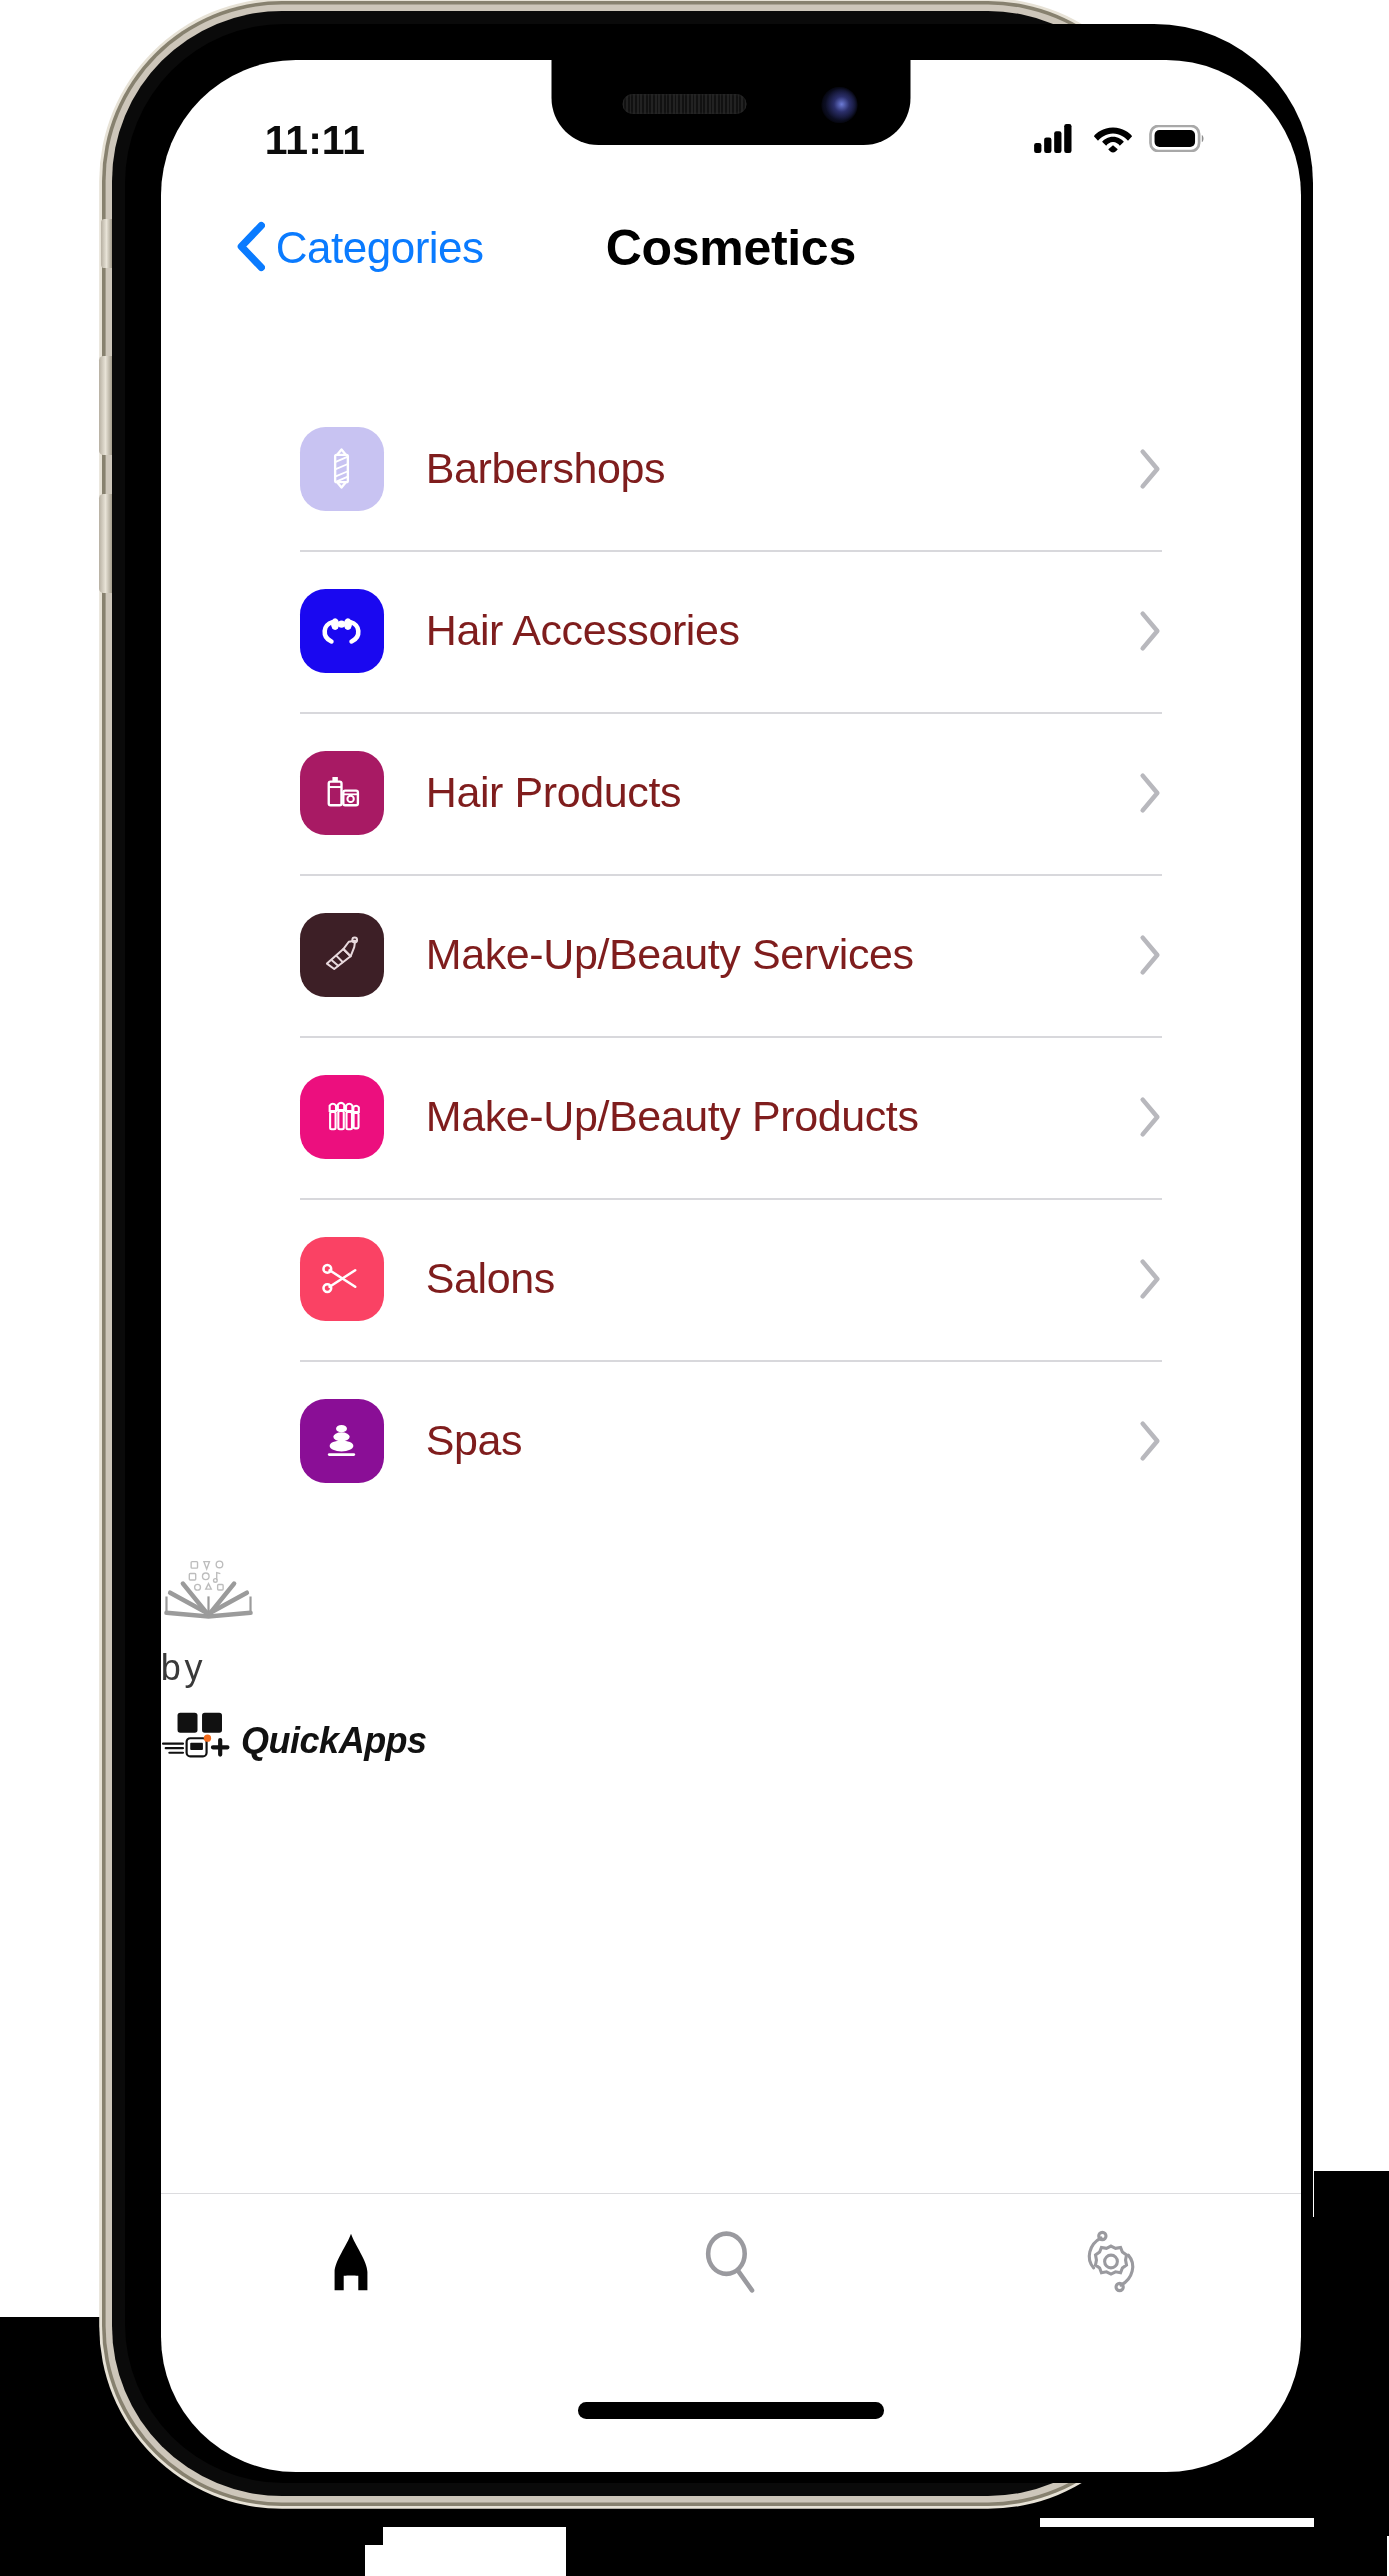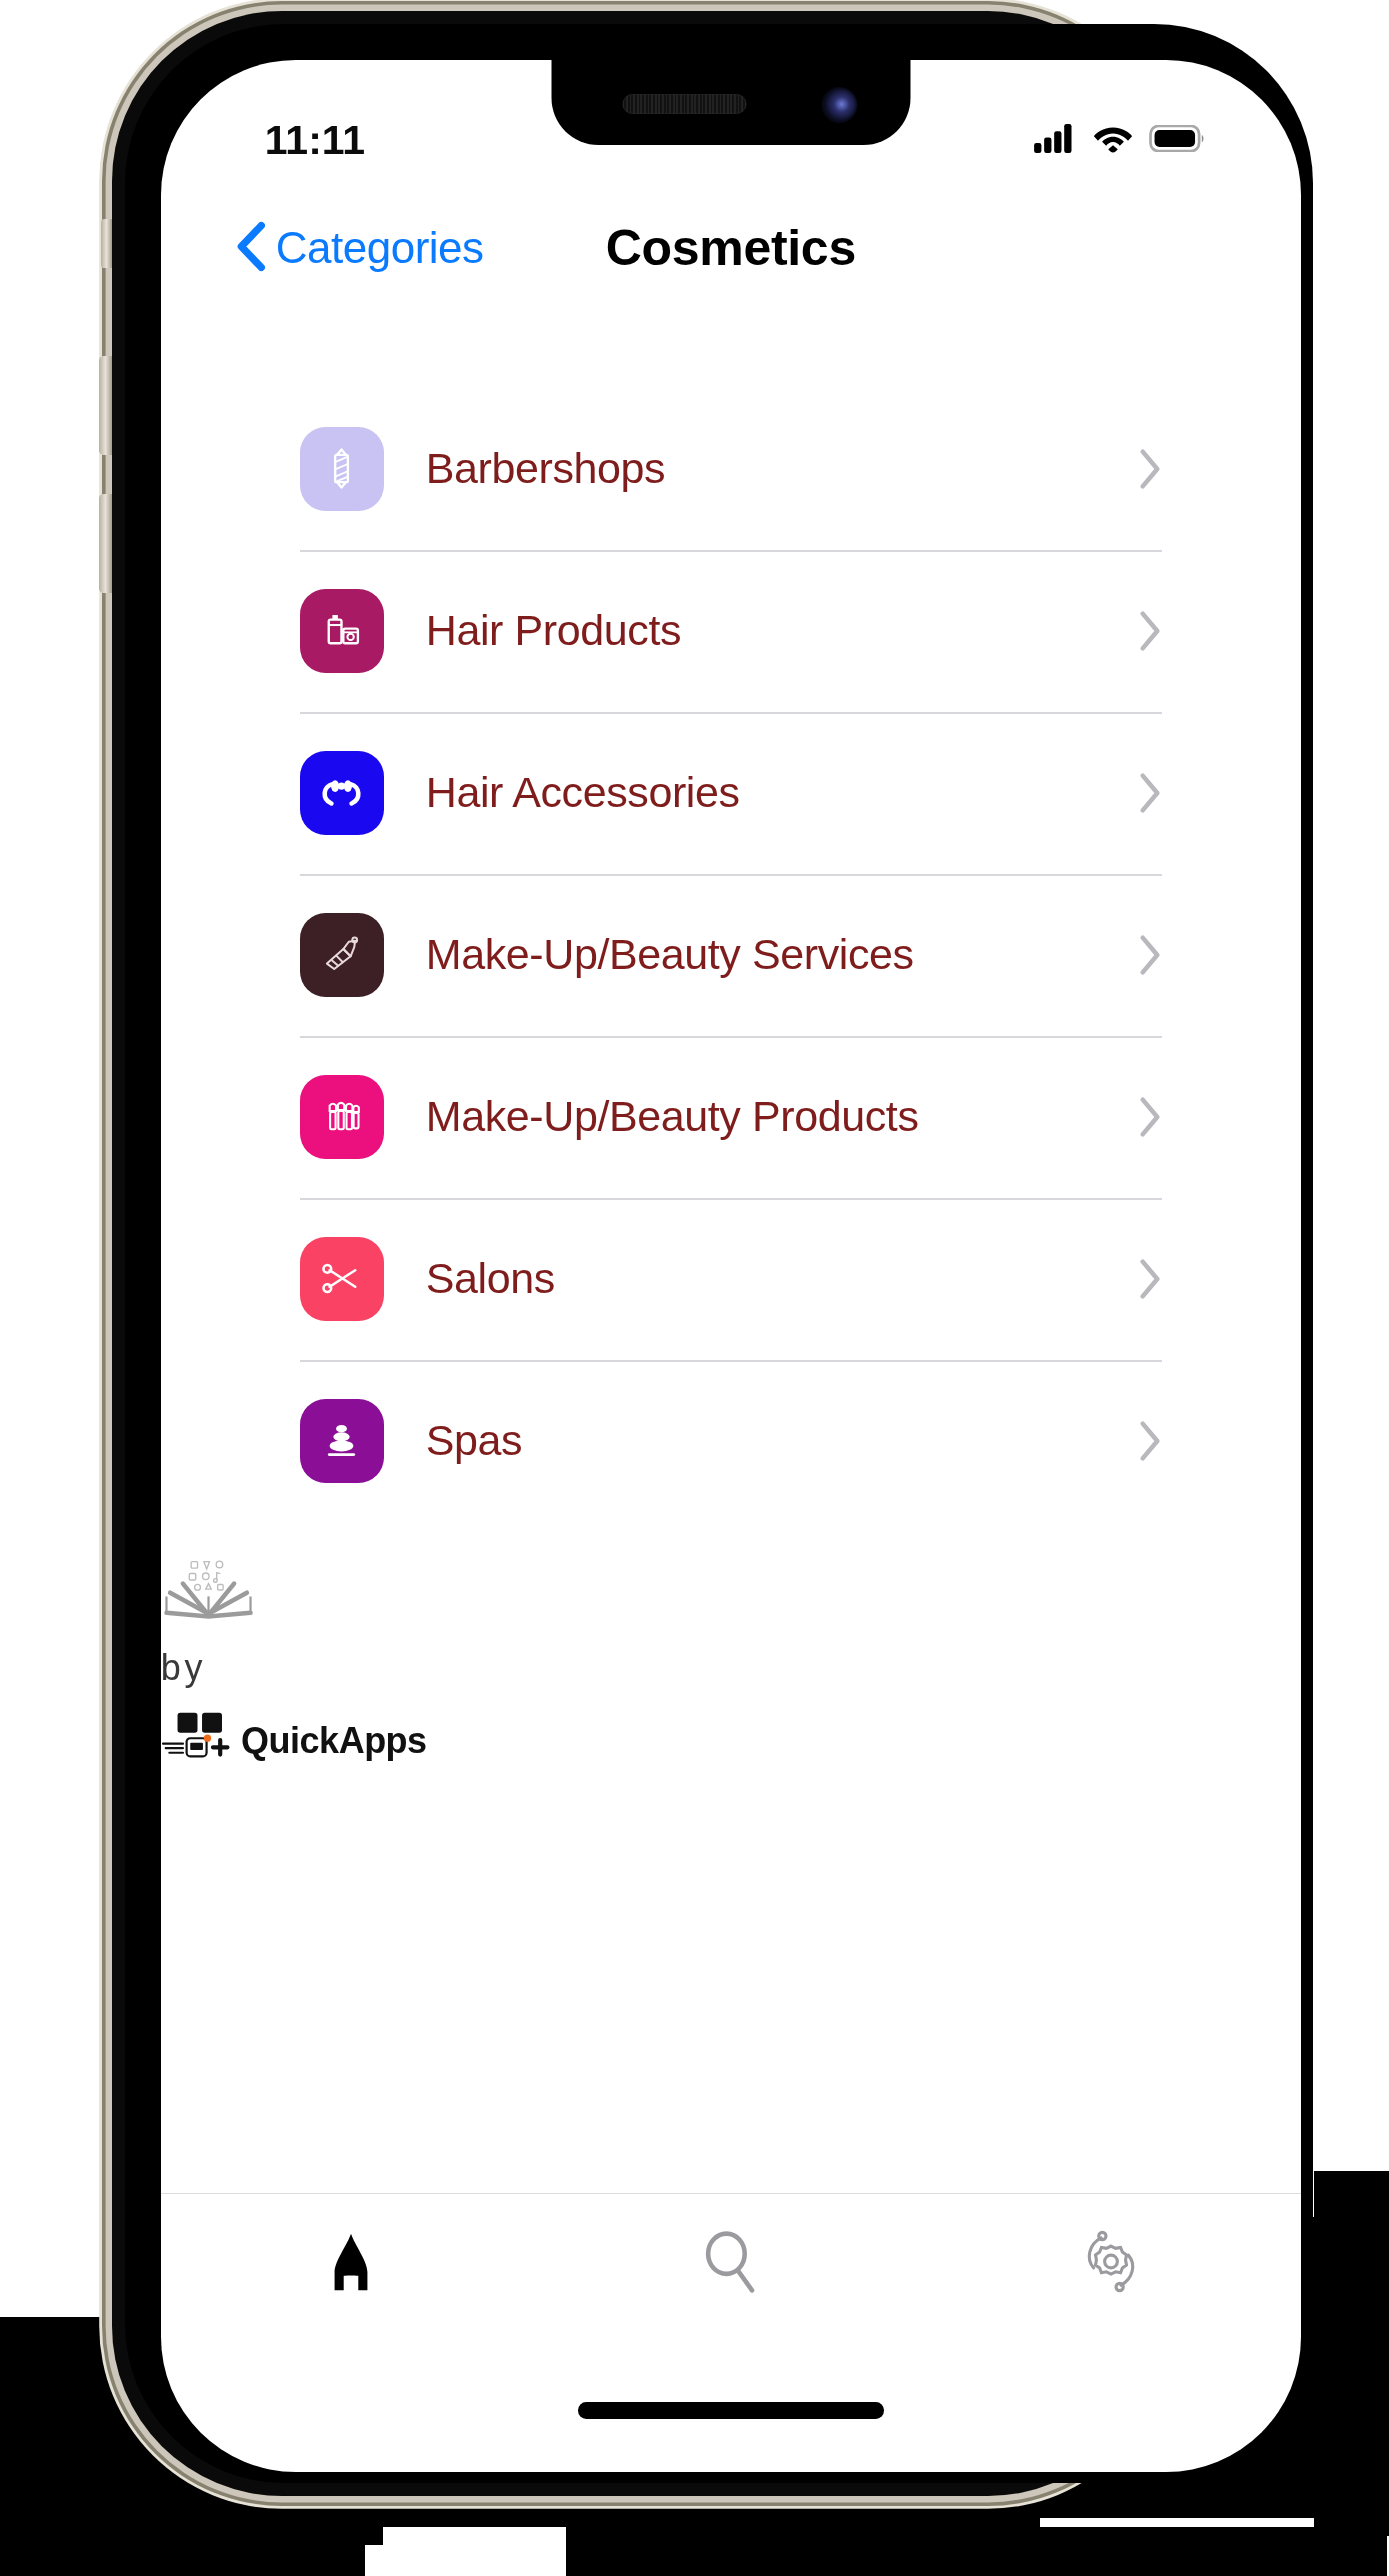--- a/index.html
+++ b/index.html
@@ -206,20 +206,21 @@
     gap: 5.5px;
   }
   .brand-name {
     font-size: 36px;
     font-weight: bold;
     color: #111;
     letter-spacing: -0.5px;
     margin-left: 1.8px;
     line-height: 1;
     padding-bottom: 3.6px;
+    font-style: italic;
   }
 
   
   .tabbar {
     position: absolute;
     left: 0; bottom: 139px;
     width: 100%; height: 139px;
     border-top: 1.8px solid #dcdcdf;
     display: flex;
     align-items: center;
@@ -322,53 +323,53 @@
           </div>
           <div class="row-label">Barbershops</div>
           <div class="row-chevron">
             <svg width="24" height="42" viewBox="0 0 26 46">
                 <path d="M5 4 L21 23 L5 42" fill="none" stroke="#b8b8bd" stroke-width="5" stroke-linecap="round" stroke-linejoin="round"></path>
               </svg>
           </div>
         </div>
 
         <div class="row">
+          <div class="row-icon" style="background:#1a08f0">
+            <span>
+              <svg width="53" height="53" viewBox="0 0 58 58">
+                <path d="M19 20 C9 22 7 36 18 41" fill="none" stroke="#fff" stroke-width="5" stroke-linecap="round"></path>
+                <path d="M39 20 C49 22 51 36 40 41" fill="none" stroke="#fff" stroke-width="5" stroke-linecap="round"></path>
+                <ellipse cx="22" cy="22" rx="4.5" ry="6.5" fill="#fff"></ellipse>
+                <ellipse cx="36" cy="22" rx="4.5" ry="6.5" fill="#fff"></ellipse>
+                <circle cx="29" cy="22" r="4" fill="#fff"></circle>
+              </svg>
+            </span>
+          </div>
+          <div class="row-label">Hair Accessories</div>
+          <div class="row-chevron">
+            <svg width="24" height="42" viewBox="0 0 26 46">
+                <path d="M5 4 L21 23 L5 42" fill="none" stroke="#b8b8bd" stroke-width="5" stroke-linecap="round" stroke-linejoin="round"></path>
+              </svg>
+          </div>
+        </div>
+
+        <div class="row">
           <div class="row-icon" style="background:#a81a64">
             <span>
               <svg width="51" height="51" viewBox="0 0 56 56">
                 <rect x="14" y="16" width="14" height="26" rx="2" fill="none" stroke="#fff" stroke-width="2.6"></rect>
                 <rect x="18" y="11" width="6" height="5" fill="#fff"></rect>
                 <path d="M14 22 L28 22" stroke="#fff" stroke-width="2.2"></path>
                 <rect x="30" y="26" width="16" height="16" rx="2" fill="none" stroke="#fff" stroke-width="2.6"></rect>
                 <circle cx="38" cy="35" r="3.5" fill="none" stroke="#fff" stroke-width="2.2"></circle>
                 <path d="M30 30 L46 30" stroke="#fff" stroke-width="2"></path>
               </svg>
             </span>
           </div>
           <div class="row-label">Hair Products</div>
-          <div class="row-chevron">
-            <svg width="24" height="42" viewBox="0 0 26 46">
-                <path d="M5 4 L21 23 L5 42" fill="none" stroke="#b8b8bd" stroke-width="5" stroke-linecap="round" stroke-linejoin="round"></path>
-              </svg>
-          </div>
-        </div>
-
-        <div class="row">
-          <div class="row-icon" style="background:#1a08f0">
-            <span>
-              <svg width="53" height="53" viewBox="0 0 58 58">
-                <path d="M19 20 C9 22 7 36 18 41" fill="none" stroke="#fff" stroke-width="5" stroke-linecap="round"></path>
-                <path d="M39 20 C49 22 51 36 40 41" fill="none" stroke="#fff" stroke-width="5" stroke-linecap="round"></path>
-                <ellipse cx="22" cy="22" rx="4.5" ry="6.5" fill="#fff"></ellipse>
-                <ellipse cx="36" cy="22" rx="4.5" ry="6.5" fill="#fff"></ellipse>
-                <circle cx="29" cy="22" r="4" fill="#fff"></circle>
-              </svg>
-            </span>
-          </div>
-          <div class="row-label">Hair Accessories</div>
           <div class="row-chevron">
             <svg width="24" height="42" viewBox="0 0 26 46">
                 <path d="M5 4 L21 23 L5 42" fill="none" stroke="#b8b8bd" stroke-width="5" stroke-linecap="round" stroke-linejoin="round"></path>
               </svg>
           </div>
         </div>
 
         <div class="row">
           <div class="row-icon" style="background:#3d1f26">
             <span>

